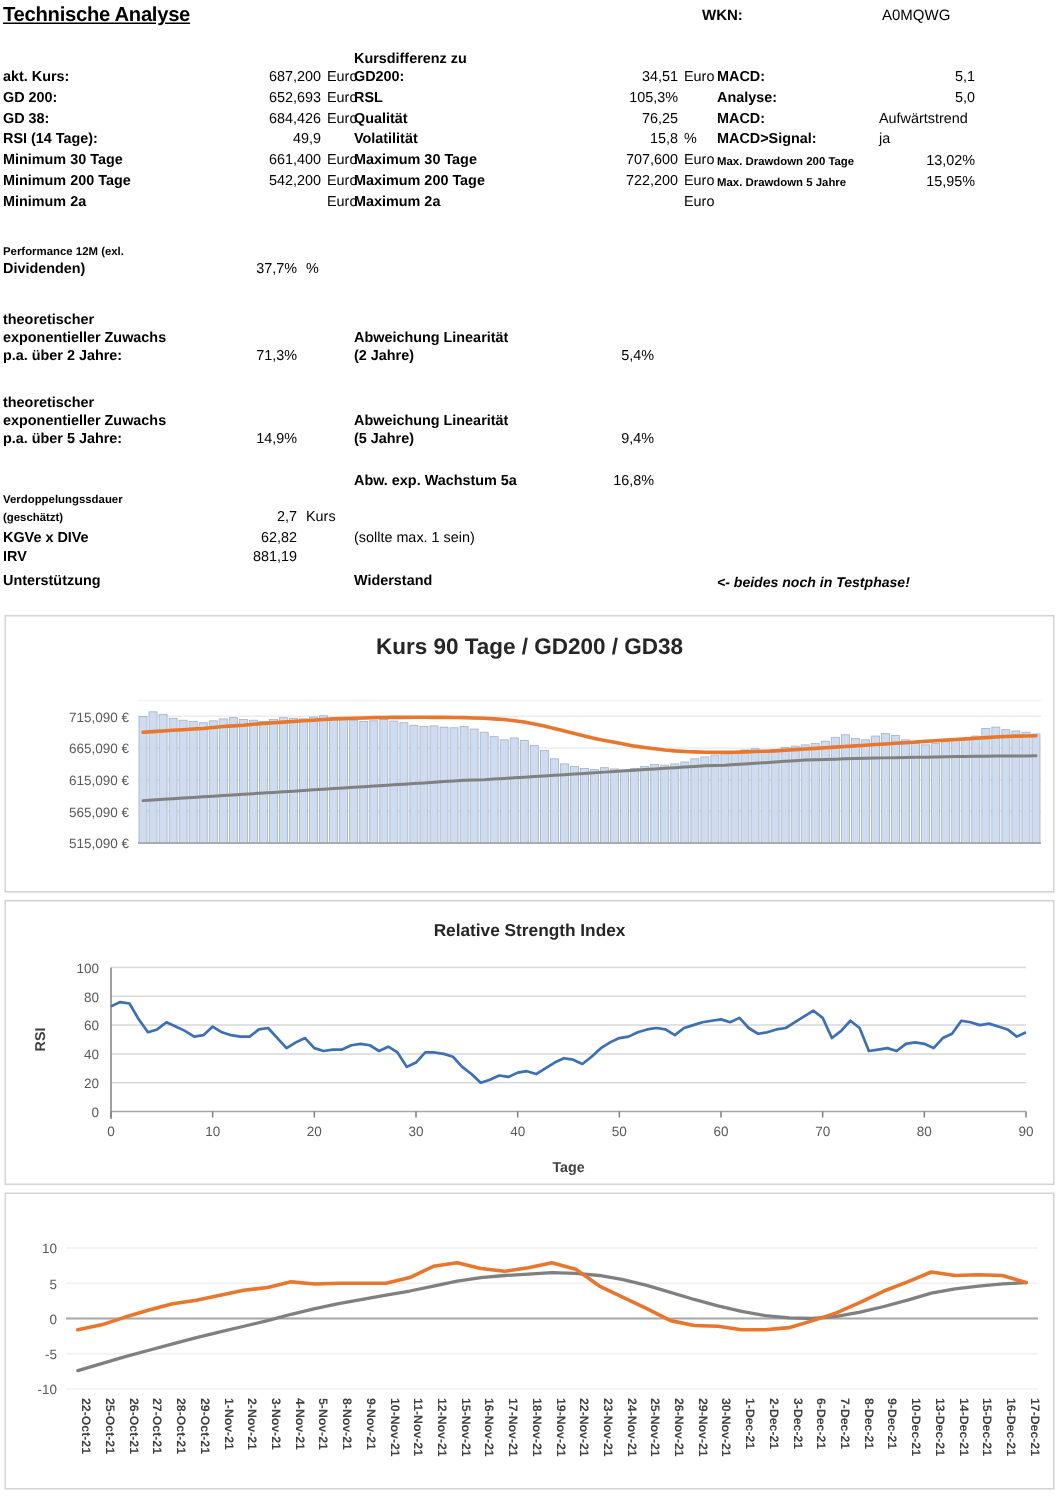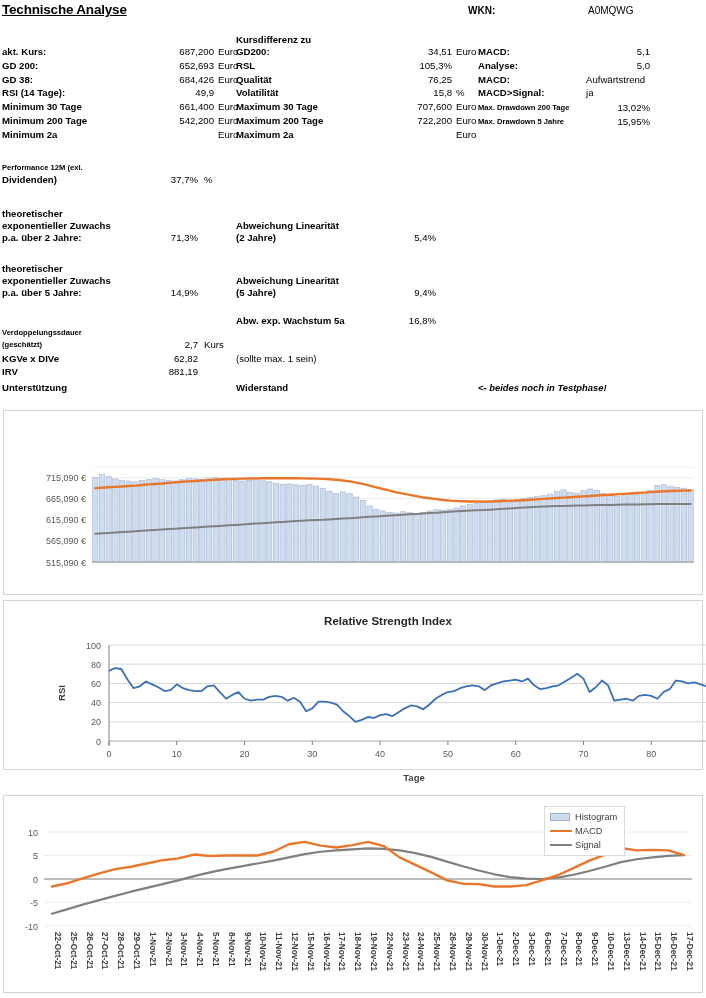--- a/index.html
+++ b/index.html
@@ -44,21 +44,21 @@
   
   .panel {
     position: absolute;
     left: 3px;
     width: 700px;
     background: #ffffff;
     border: 1px solid #d4d4d4;
     box-shadow: 0 0 1px rgba(0,0,0,0.08);
   }
   #panel-price  { top: 410px; height: 185px; }
-  #panel-rsi    { top: 600px; height: 170px; padding-left: 35px; }
+  #panel-rsi    { top: 600px; height: 190px; }
   #panel-macd   { top: 795px; height: 198px; }
 
   .chart-title {
     position: absolute;
     width: 100%;
     text-align: center;
     font-weight: bold;
     color: #262626;
   }
   #price-title { top: 12px; font-size: 15px; }
@@ -205,20 +205,21 @@
 <div class="val" style="left:236px; top:353px;">(sollte max. 1 sein)</div>
 
 <div class="lbl" style="left:2px; top:366px;">IRV</div>
 <div class="val-r" style="left:142px; top:366px; width:56px;">881,19</div>
 
 <div class="lbl" style="left:2px; top:382px;">Unterstützung</div>
 <div class="lbl" style="left:236px; top:382px;">Widerstand</div>
 <div class="lbl ital" style="left:478px; top:382px;">&lt;- beides noch in Testphase!</div>
 
 <div class="panel" id="panel-price">
+  <div class="chart-title" id="price-title">Kurs 90 Tage / GD200 / GD38</div>
   <svg id="svg-price" width="700" height="183">
       <line x1="88" y1="151" x2="690" y2="151" stroke="#a6a6a6" stroke-width="1"></line>
       <text x="82" y="154.5" class="axis-text" text-anchor="end">515,090 €</text>
       <line x1="88" y1="129.88888888888889" x2="690" y2="129.88888888888889" stroke="#ececec" stroke-width="1"></line>
       <text x="82" y="133.38888888888889" class="axis-text" text-anchor="end">565,090 €</text>
       <line x1="88" y1="108.77777777777777" x2="690" y2="108.77777777777777" stroke="#ececec" stroke-width="1"></line>
       <text x="82" y="112.27777777777777" class="axis-text" text-anchor="end">615,090 €</text>
       <line x1="88" y1="87.66666666666667" x2="690" y2="87.66666666666667" stroke="#ececec" stroke-width="1"></line>
       <text x="82" y="91.16666666666667" class="axis-text" text-anchor="end">665,090 €</text>
       <line x1="88" y1="66.55555555555556" x2="690" y2="66.55555555555556" stroke="#ececec" stroke-width="1"></line>
@@ -413,27 +414,13 @@
       <text x="0" y="0" class="date-text" text-anchor="start" transform="translate(556.66,136) rotate(90)">7-Dec-21</text>
       <text x="0" y="0" class="date-text" text-anchor="start" transform="translate(572.46,136) rotate(90)">8-Dec-21</text>
       <text x="0" y="0" class="date-text" text-anchor="start" transform="translate(588.27,136) rotate(90)">9-Dec-21</text>
       <text x="0" y="0" class="date-text" text-anchor="start" transform="translate(604.07,136) rotate(90)">10-Dec-21</text>
       <text x="0" y="0" class="date-text" text-anchor="start" transform="translate(619.88,136) rotate(90)">13-Dec-21</text>
       <text x="0" y="0" class="date-text" text-anchor="start" transform="translate(635.68,136) rotate(90)">14-Dec-21</text>
       <text x="0" y="0" class="date-text" text-anchor="start" transform="translate(651.49,136) rotate(90)">15-Dec-21</text>
       <text x="0" y="0" class="date-text" text-anchor="start" transform="translate(667.29,136) rotate(90)">16-Dec-21</text>
       <text x="0" y="0" class="date-text" text-anchor="start" transform="translate(683.10,136) rotate(90)">17-Dec-21</text>
     </svg>
-  <div class="legend" id="macd-legend">
-    <div class="legend-row">
-      <span class="lg-swatch-bar"></span>
-      <span class="lg-label">Histogram</span>
-    </div>
-    <div class="legend-row">
-      <span class="lg-swatch-line orange"></span>
-      <span class="lg-label">MACD</span>
-    </div>
-    <div class="legend-row">
-      <span class="lg-swatch-line"></span>
-      <span class="lg-label">Signal</span>
-    </div>
-  </div>
 </div>
 
 </body></html>

